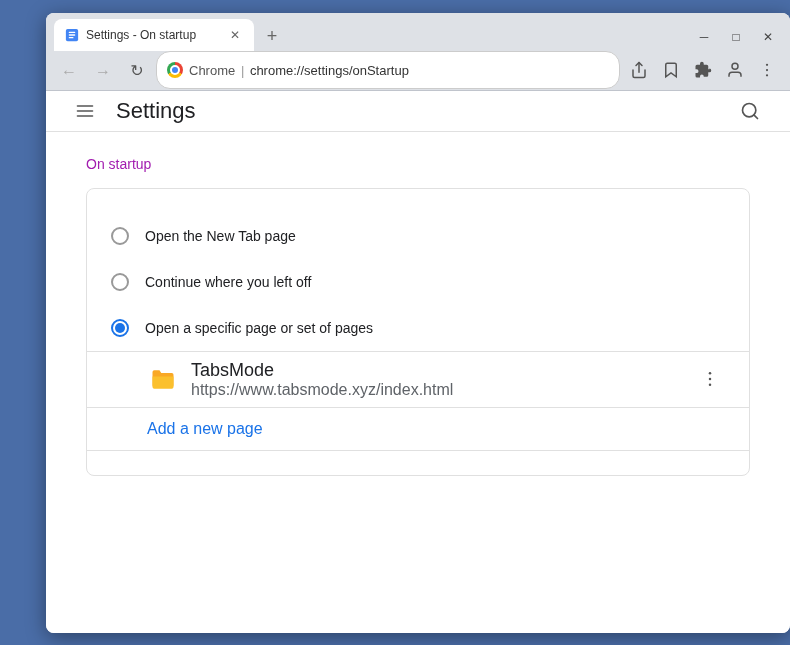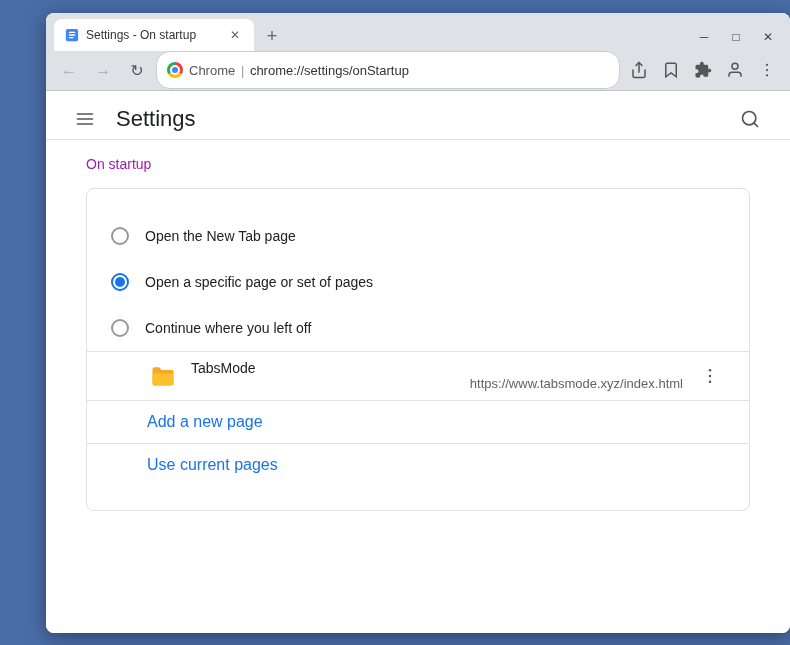--- a/index.html
+++ b/index.html
@@ -197,21 +197,21 @@
       overflow-y: auto;
       padding: 0;
     }
     .settings-header {
       display: flex;
       align-items: center;
       padding: 4px 24px;
       gap: 16px;
       border-bottom: 1px solid #e0e0e0;
       position: sticky;
-      top: 8px;
+      top: 0;
       background: #fff;
       z-index: 10;
     }
     .hamburger-icon {
       font-size: 18px;
       color: #555;
       cursor: pointer;
       width: 30px;
       height: 30px;
       display: flex;
@@ -302,28 +302,27 @@
       flex-shrink: 0;
       display: flex;
       align-items: center;
       justify-content: center;
     }
     .folder-svg { width: 28px; height: 28px; }
     .page-info {
       flex: 1;
     }
     .page-name {
-      font-size: 14px;
+      font-size: 18px;
       color: #202124;
       font-weight: 500;
     }
     .page-url {
-      font-size: 13px;
+      font-size: 16px;
       color: #5f6368;
-      text-align: right;
     }
     .more-btn {
       width: 30px;
       height: 30px;
       border-radius: 50%;
       display: flex;
       align-items: center;
       justify-content: center;
       cursor: pointer;
       color: #555;
@@ -433,27 +432,27 @@
       <div class="section-title">On startup</div>
 
       <div class="card">
 
         <div class="radio-option">
           <div class="radio-circle"></div>
           <span class="radio-label">Open the New Tab page</span>
         </div>
 
         <div class="radio-option">
+          <div class="radio-circle"></div>
+          <span class="radio-label">Continue where you left off</span>
+        </div>
+
+        <div class="radio-option">
           <div class="radio-circle selected"></div>
           <span class="radio-label">Open a specific page or set of pages</span>
-        </div>
-
-        <div class="radio-option">
-          <div class="radio-circle"></div>
-          <span class="radio-label">Continue where you left off</span>
         </div>
 
         <div class="divider"></div>
 
         <div class="startup-page-item">
           <div class="folder-icon">
             <svg class="folder-svg" viewBox="0 0 32 32" fill="none" xmlns="http://www.w3.org/2000/svg">
               <path d="M4 8a2 2 0 0 1 2-2h6l2 3h12a2 2 0 0 1 2 2v12a2 2 0 0 1-2 2H6a2 2 0 0 1-2-2V8z" fill="#f9a825"></path>
               <path d="M4 13h24v12a2 2 0 0 1-2 2H6a2 2 0 0 1-2-2V13z" fill="#fbc02d"></path>
             </svg>
@@ -470,17 +469,16 @@
             </svg>
           </div>
         </div>
 
         <div class="divider"></div>
 
         <a class="action-link">Add a new page</a>
 
         <div class="divider"></div>
 
-        <a class="action-link">Use current pages</a>
       </div>
     </div>
   </div>
 </div>
 
 </body></html>

